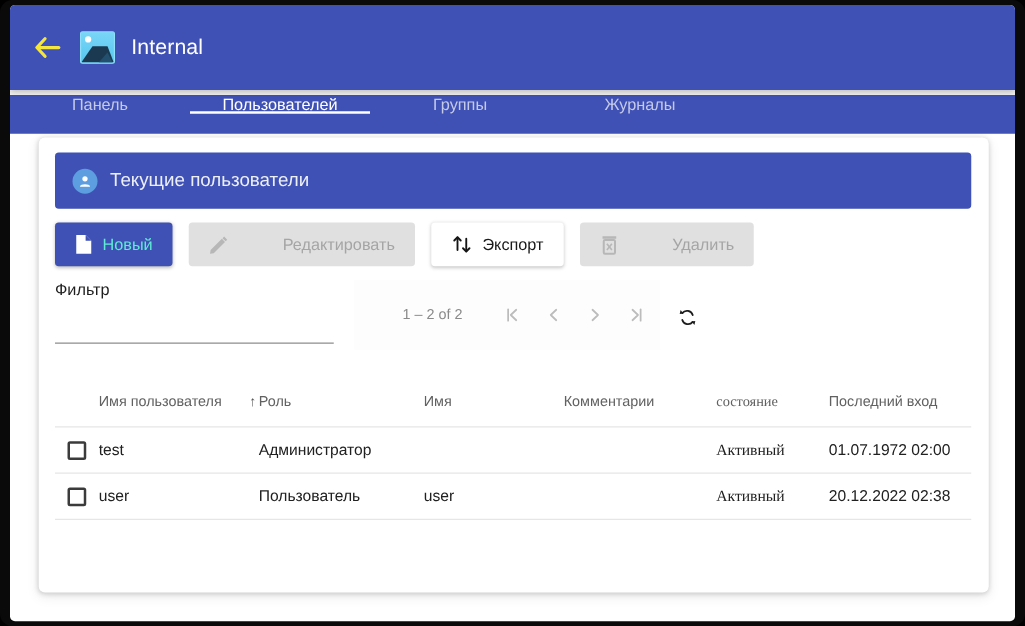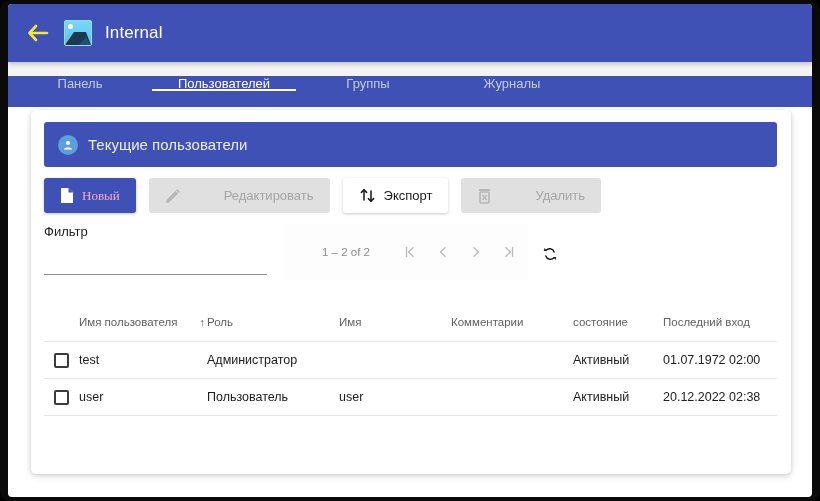--- a/index.html
+++ b/index.html
@@ -28,21 +28,21 @@
     width: 804px; height: 493px;
     background: #ffffff;
     border-radius: 4px;
     overflow: hidden;
   }
 
   
   .appbar {
     position: absolute;
     left: 0; top: 0;
-    width: 804px; height: 58px;
+    width: 804px; height: 68px;
     background: #3f51b5;
     display: flex;
     align-items: center;
     padding-left: 16px;
     box-shadow: 0 2px 5px rgba(0,0,0,0.22);
     z-index: 5;
   }
   .back-arrow {
     width: 28px; height: 28px;
     display: flex; align-items: center; justify-content: center;
@@ -169,23 +169,22 @@
     align-items: center;
     gap: 8px;
     padding: 0 16px;
     font-size: 13px;
     font-family: "Liberation Sans", sans-serif;
     cursor: pointer;
     white-space: nowrap;
   }
   .btn-primary {
     background: #3f51b5;
-    color: #f9a8d4;
+    color: #5eead4;
     box-shadow: 0 1px 3px rgba(0,0,0,0.25);
-    font-family: Liberation Serif, serif;
   }
   .btn-disabled {
     background: #e0e0e0;
     color: #a5a5a5;
     cursor: default;
     gap: 43px;
   }
   .btn-white {
     background: #ffffff;
     color: #1a1a1a;
@@ -267,21 +266,21 @@
   }
   .thead { height: 40px; }
   .trow  { height: 37px; }
   .trow:last-child { border-bottom: 1px solid #e6e6e6; }
 
   .c-check { width: 35px; flex: none; display:flex; align-items:center; justify-content:center; }
   .c-user  { width: 128px; flex: none; }
   .c-role  { width: 132px; flex: none; }
   .c-name  { width: 112px; flex: none; }
   .c-comm  { width: 122px; flex: none; }
-  .c-state { width: 90px;  flex: none; }
+  .c-state { width: 90px;  flex: none; font-family: Liberation Serif, serif; }
   .c-last  { width: 114px; flex: none; }
 
   .th {
     font-size: 11.5px;
     color: #616161;
     display: flex;
     align-items: center;
     gap: 22px;
     cursor: pointer;
     user-select: none;

